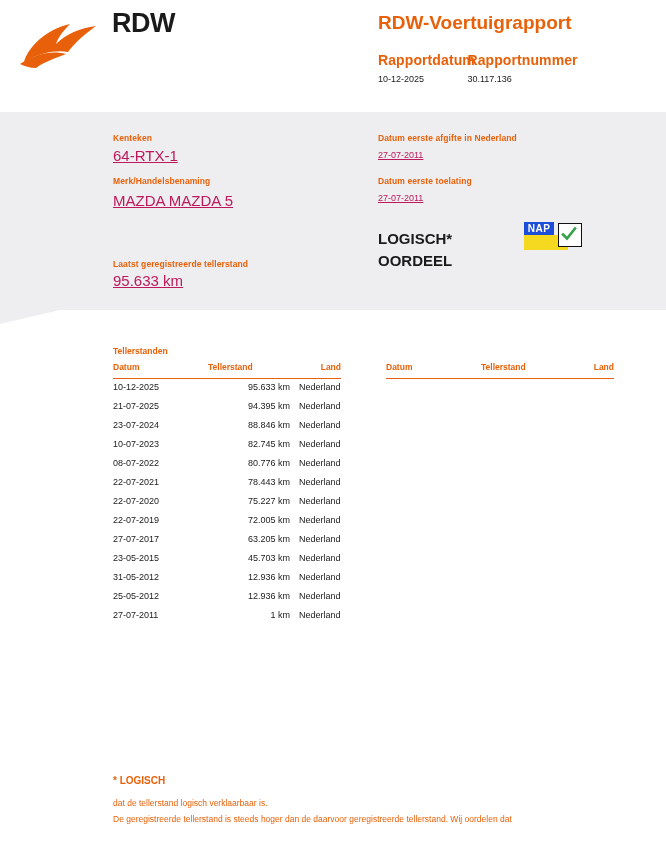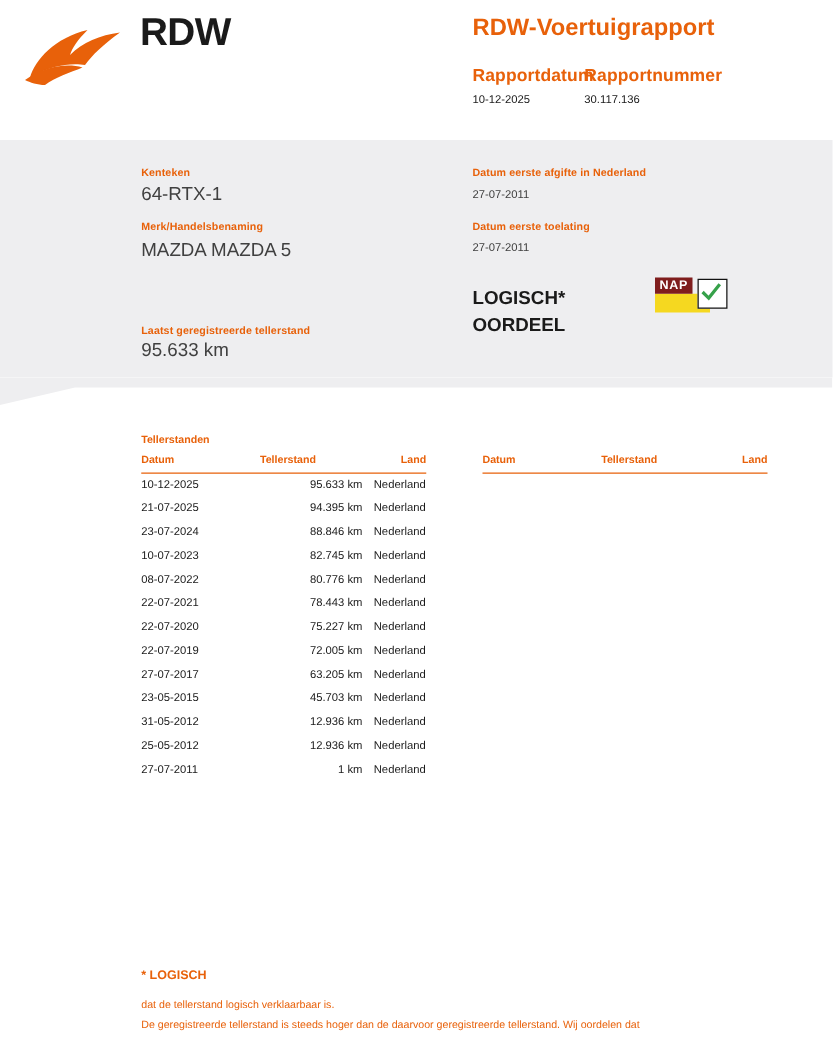--- a/index.html
+++ b/index.html
@@ -32,21 +32,21 @@
     position: absolute;
     left: 18px;
     top: 18px;
     width: 88px;
     height: 52px;
   }
   .brand-title {
     position: absolute;
     left: 112px;
     top: 8px;
-    font-size: 31px;
+    font-size: 27px;
     font-weight: bold;
     letter-spacing: -0.5px;
     color: #1a1a1a;
   }
   .report-title {
     position: absolute;
     left: 378px;
     top: 12px;
     font-size: 19px;
     font-weight: bold;
@@ -98,21 +98,22 @@
   .field-label {
     position: absolute;
     font-size: 8.5px;
     font-weight: bold;
     color: #e8610a;
     letter-spacing: 0.1px;
   }
   .field-value {
     position: absolute;
     font-size: 15px;
-    color: #404040;
+    color: #be185d;
+    text-decoration: underline;
   }
   .field-value.small {
     font-size: 9px;
   }
 
   .verdict {
     position: absolute;
     left: 378px;
     top: 228px;
     font-size: 15px;
@@ -128,21 +129,21 @@
     left: 524px;
     top: 222px;
     width: 58px;
     height: 28px;
   }
   .nap-black {
     position: absolute;
     left: 0; top: 0;
     width: 30px;
     height: 13px;
-    background: #7f1d1d;
+    background: #1d4ed8;
     color: #ffffff;
     font-size: 10px;
     font-weight: bold;
     letter-spacing: 0.5px;
     text-align: center;
     line-height: 13px;
   }
   .nap-yellow {
     position: absolute;
     left: 0; top: 13px;

